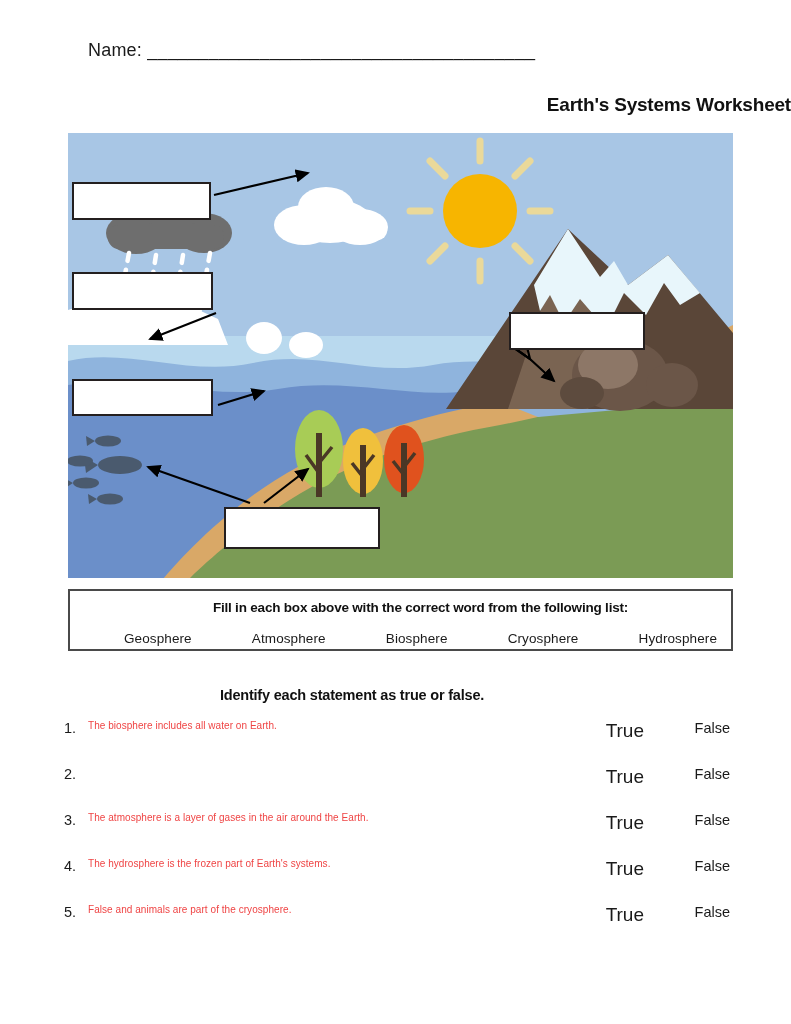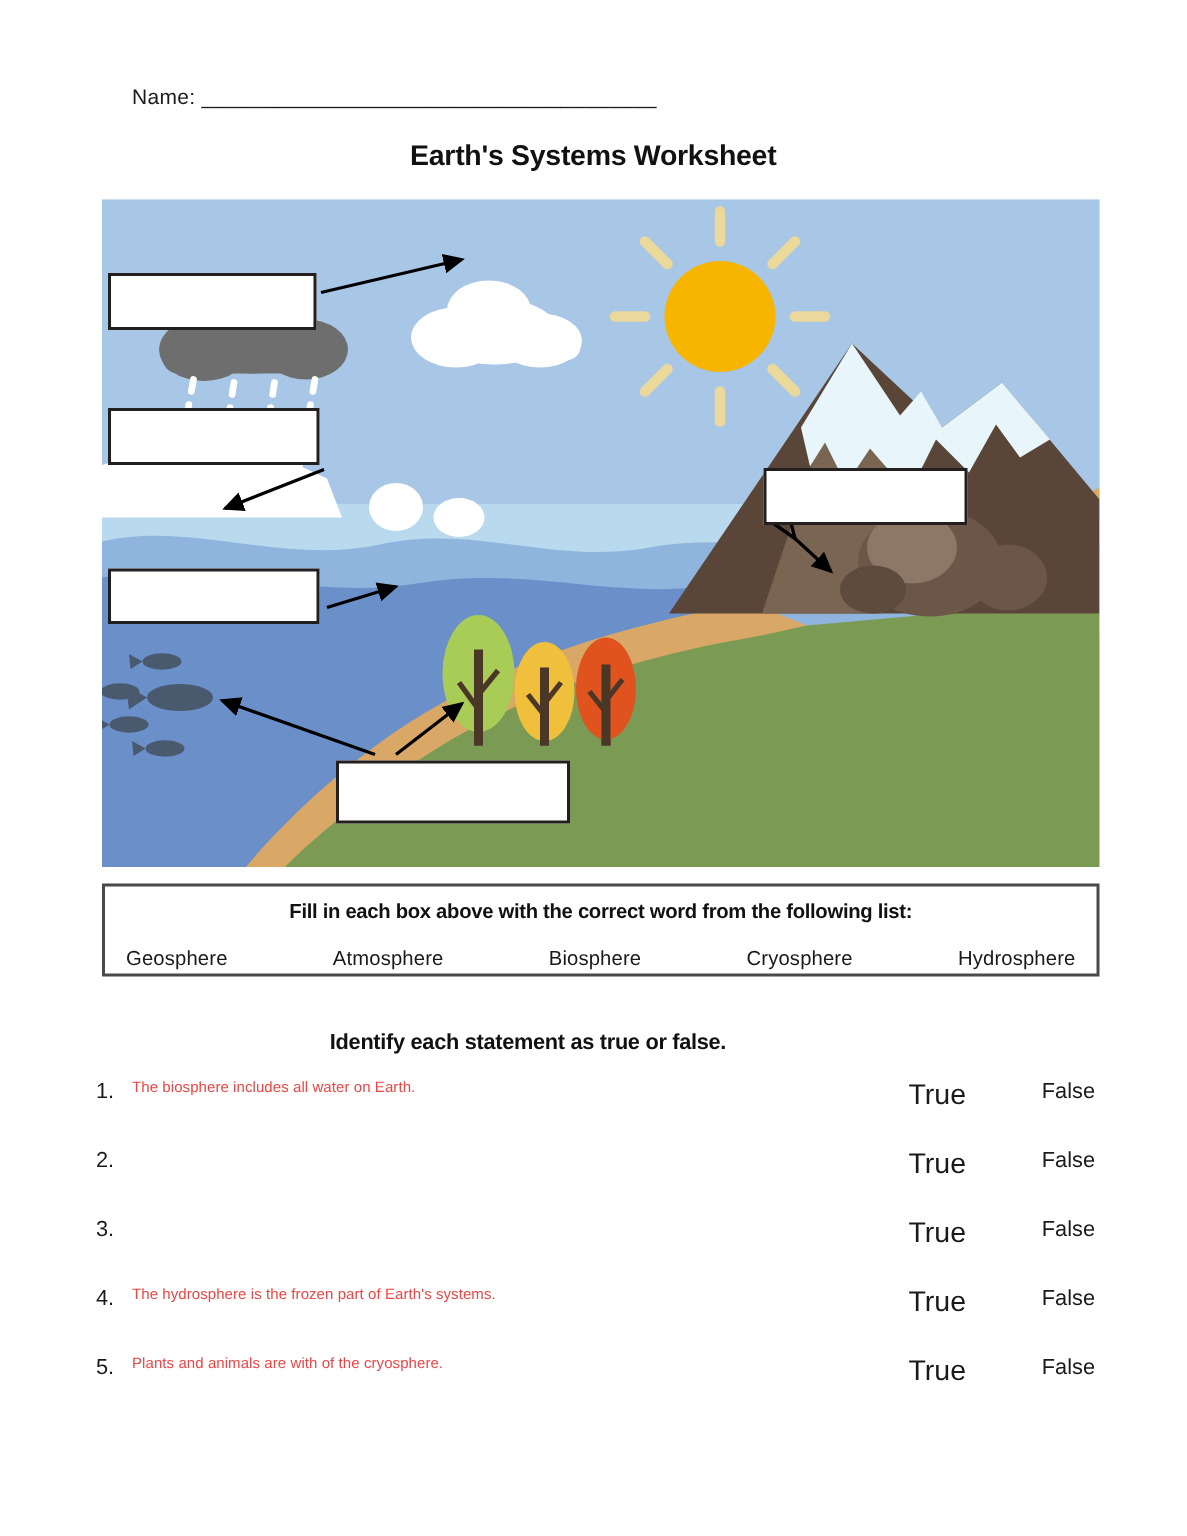--- a/index.html
+++ b/index.html
@@ -14,32 +14,32 @@
     position: relative;
     font-family: "Liberation Sans", sans-serif;
     color: #1a1a1a;
     overflow: hidden;
   }
 
   
   .name-line {
     position: absolute;
     left: 88px;
-    top: 56px;
-    font-size: 14px;
+    top: 40px;
+    font-size: 18px;
     letter-spacing: 0.2px;
     color: #1a1a1a;
     white-space: nowrap;
   }
   .page-title {
     position: absolute;
     left: 0;
     top: 94px;
     width: 791px;
-    text-align: center;
+    text-align: right;
     font-size: 19px;
     font-weight: bold;
     letter-spacing: -0.2px;
     color: #111111;
   }
 
   
   .illustration {
     position: absolute;
     left: 68px;
@@ -74,20 +74,21 @@
   
   .word-bank {
     position: absolute;
     left: 68px;
     top: 589px;
     width: 665px;
     height: 62px;
     border: 2px solid #4a4a4a;
     box-sizing: border-box;
     background: #ffffff;
+    padding-left: 40px;
   }
   .word-bank-title {
     text-align: center;
     font-size: 13.5px;
     font-weight: bold;
     letter-spacing: -0.2px;
     color: #111111;
     margin-top: 9px;
   }
   .word-bank-list {
@@ -326,31 +327,32 @@
   </div>
 
   <div class="tf-row">
     <span class="tf-num">2.</span>
     <span class="tf-true">True</span>
     <span class="tf-false">False</span>
   </div>
 
   <div class="tf-row">
     <span class="tf-num">3.</span>
+    <span class="tf-text">The atmosphere is a layer of gases in the air around the Earth.</span>
     <span class="tf-true">True</span>
     <span class="tf-false">False</span>
   </div>
 
   <div class="tf-row">
     <span class="tf-num">4.</span>
     <span class="tf-text">The hydrosphere is the frozen part of Earth's systems.</span>
     <span class="tf-true">True</span>
     <span class="tf-false">False</span>
   </div>
 
   <div class="tf-row">
     <span class="tf-num">5.</span>
-    <span class="tf-text">Plants and animals are with of the cryosphere.</span>
+    <span class="tf-text">False and animals are part of the cryosphere.</span>
     <span class="tf-true">True</span>
     <span class="tf-false">False</span>
   </div>
 
 </div>
 
 </body></html>

